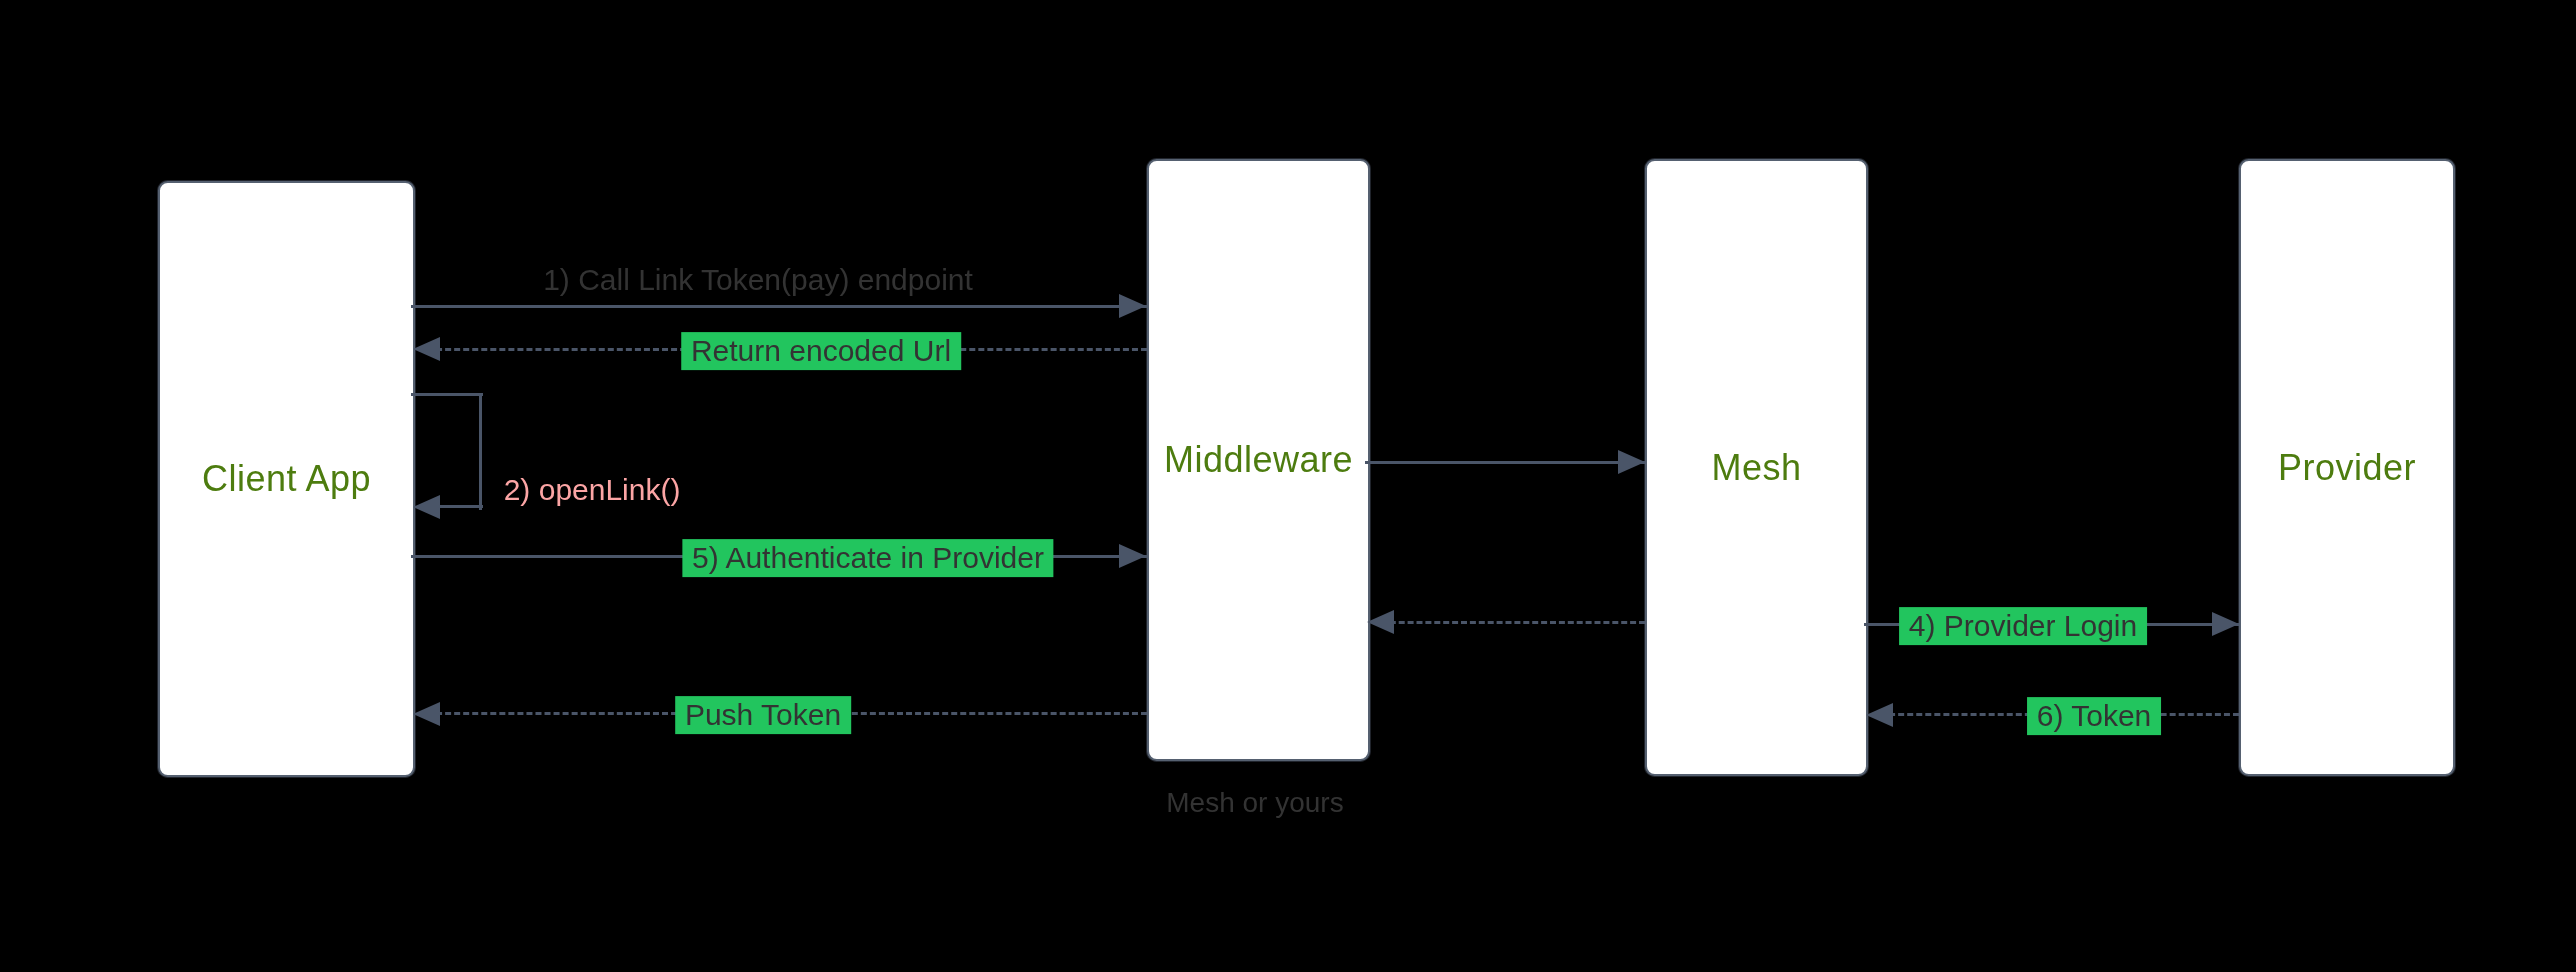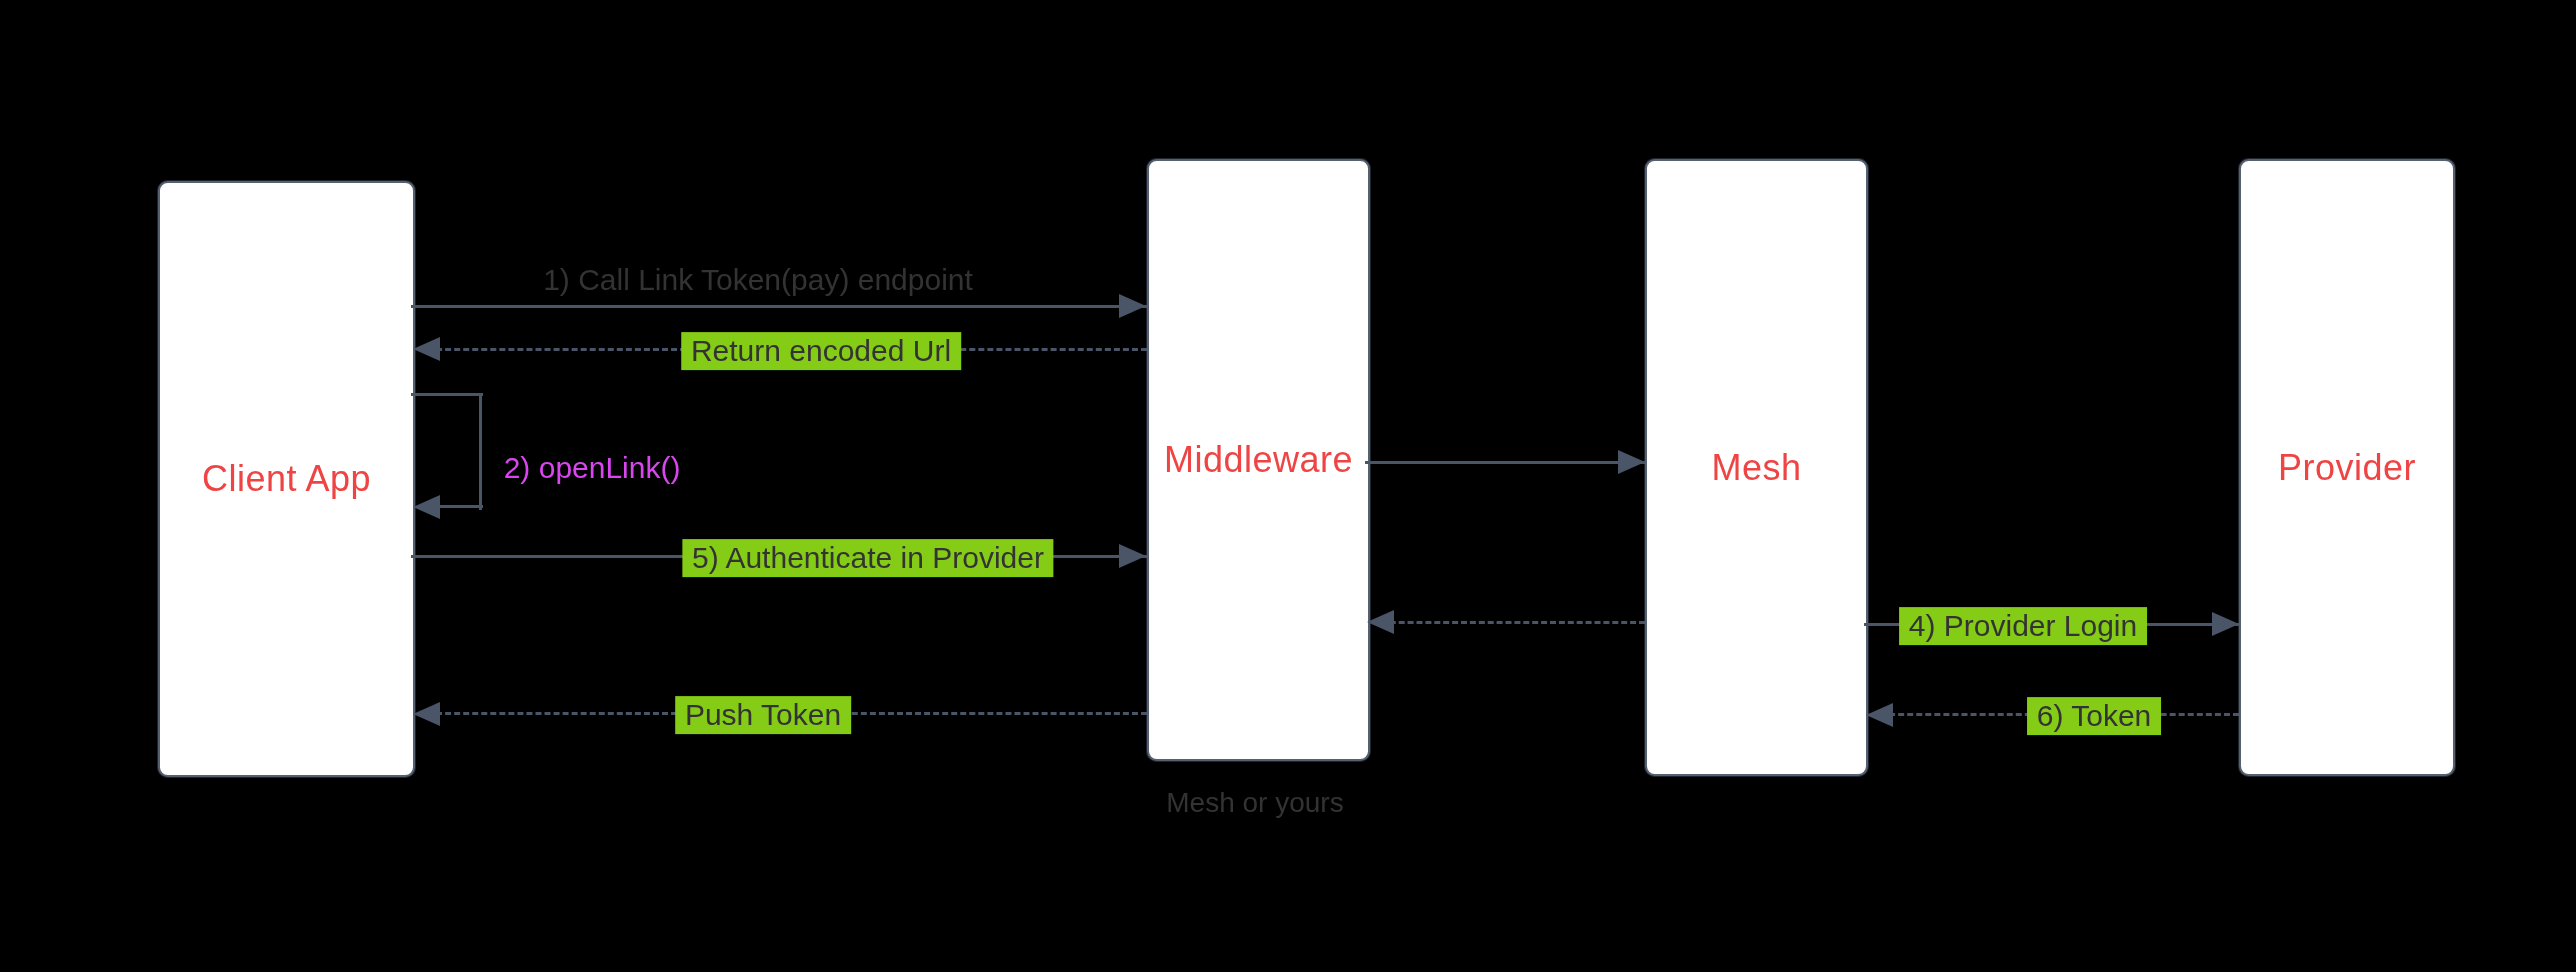--- a/index.html
+++ b/index.html
@@ -10,21 +10,21 @@
     font-family:"Liberation Sans", sans-serif;
     overflow:hidden;
   }
   .actor{
     position:absolute;
     background:#ffffff;
     border:2.9px solid #556070;
     border-radius:9.7px;
     box-shadow:0 0 0 1px #20242c;
     display:flex;align-items:center;justify-content:center;
-    color:#ef4444;
+    color:#4d7c0f;
     font-size:36px;
     letter-spacing:0.5px;
   }
   .msg-line{position:absolute;border-top:3.9px solid #4a5568;}
   .msg-line.dashed{border-top-style:dashed;}
   .vert-line{position:absolute;border-left:3.9px solid #4a5568;}
   .arrow{position:absolute;width:0;height:0;}
   .arrow.right{
     border-top:12.6px solid transparent;
     border-bottom:12.6px solid transparent;
@@ -32,28 +32,28 @@
   }
   .arrow.left{
     border-top:12.6px solid transparent;
     border-bottom:12.6px solid transparent;
     border-right:27px solid #4a5568;
   }
   .msg-label{
     position:absolute;
     transform:translate(-50%,-50%);
     color:#333333;
-    background:#84cc16;
+    background:#22c55e;
     font-size:30px;
     padding:1.9px 9.7px;
     white-space:nowrap;
     z-index:5;
   }
   .msg-label.above{transform:translate(-50%,-100%);background:transparent;}
-  .msg-label.loop{transform:translate(0,-50%);background:transparent;color:#d946ef;}
+  .msg-label.loop{transform:translate(0,-50%);background:transparent;color:#fca5a5;margin-top:22px;}
   .caption{
     position:absolute;
     transform:translate(-50%,0);
     color:#333333;
     font-size:28px;
     white-space:nowrap;
   }
 </style>
 </head>
 <body>

